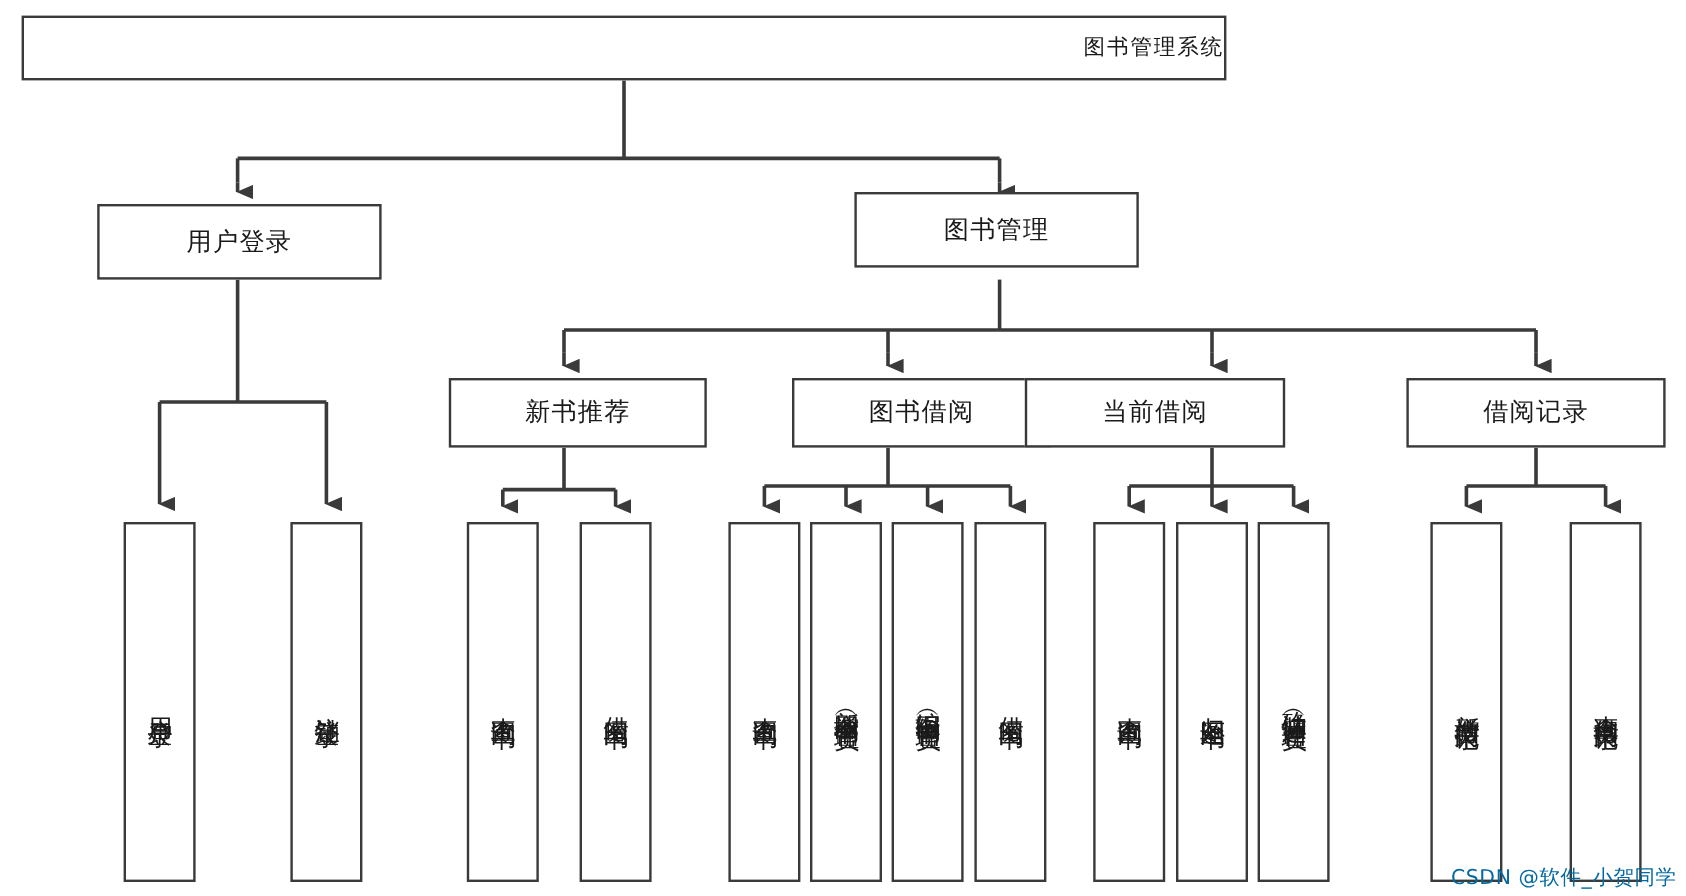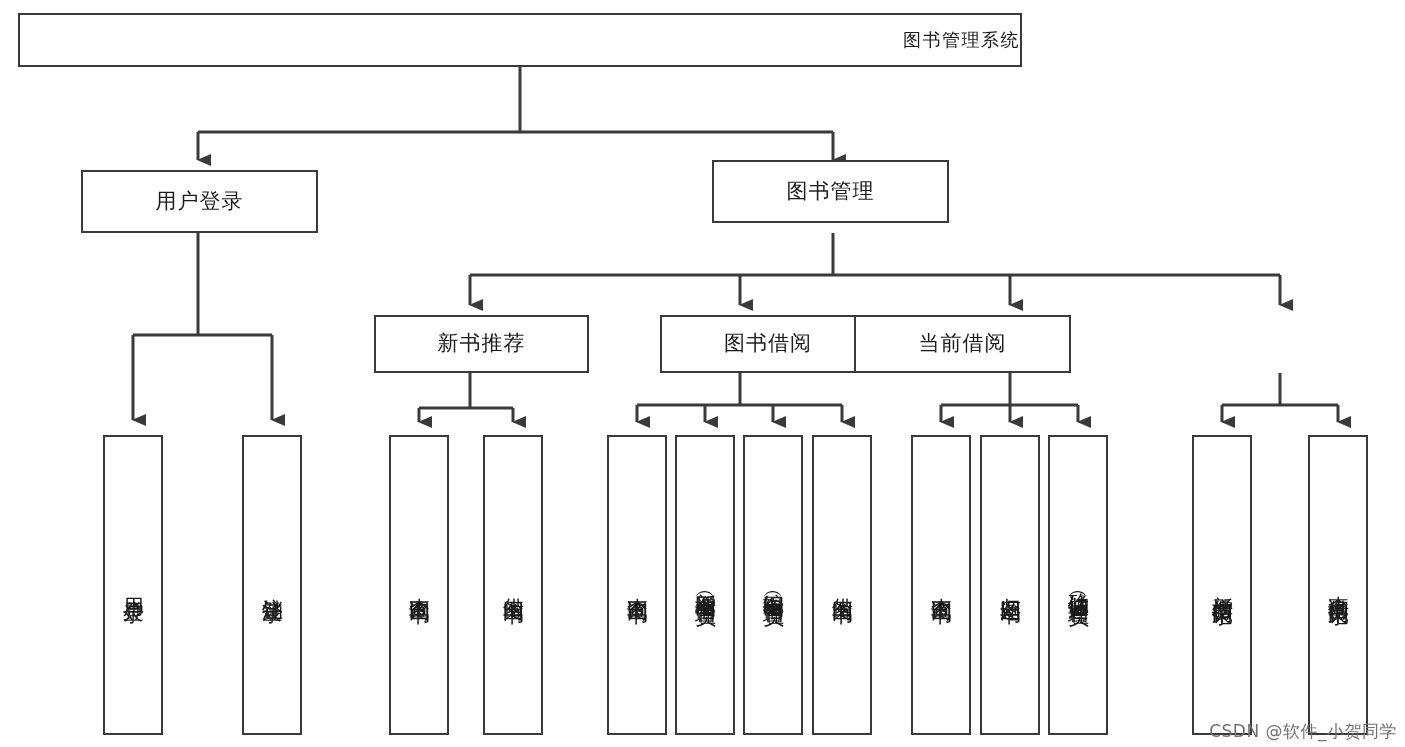--- a/index.html
+++ b/index.html
@@ -59,21 +59,21 @@
   .node-v .vtext {
     writing-mode: vertical-rl;
     text-orientation: upright;
     white-space: nowrap;
   }
   .watermark {
     position: absolute;
     right: 8px;
     bottom: 4px;
     font-size: 17px;
-    color: #737373;
+    color: #0369a1;
     letter-spacing: 0.5px;
     white-space: nowrap;
     font-family: "DejaVu Sans", "Liberation Sans", sans-serif;
   }
 </style>
 </head>
 <body>
 
 <div id="canvas">
 
@@ -148,20 +148,23 @@
 
   <div class="node node-h" style="left:374px; top:315px; width:215px; height:58px;">
     <span>新书推荐</span>
   </div>
   <div class="node node-h" style="left:660px; top:315px; width:216px; height:58px;">
     <span>图书借阅</span>
   </div>
   <div class="node node-h" style="left:854px; top:315px; width:217px; height:58px;">
     <span>当前借阅</span>
   </div>
+  <div class="node node-h" style="left:1172px; top:315px; width:216px; height:58px;">
+    <span>借阅记录</span>
+  </div>
 
   <div class="node node-v" style="left:103px; top:435px; width:60px; height:300px;">
     <span class="vtext">用户登录</span>
   </div>
   <div class="node node-v" style="left:242px; top:435px; width:60px; height:300px;">
     <span class="vtext">注销登录</span>
   </div>
 
   <div class="node node-v" style="left:389px; top:435px; width:60px; height:300px;">
     <span class="vtext">查询图书</span>

